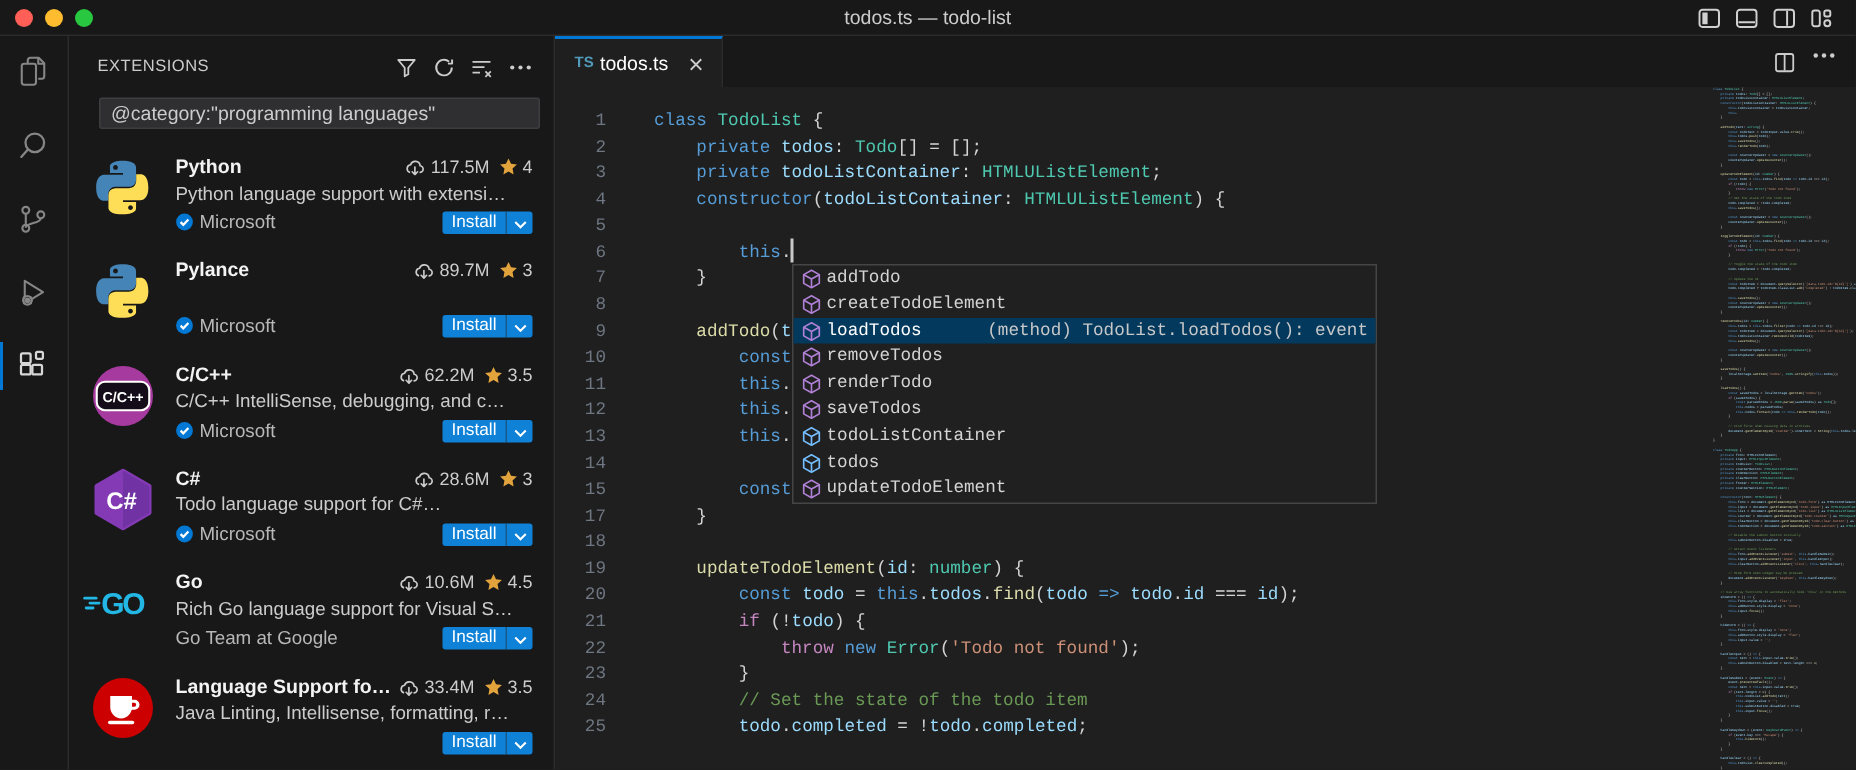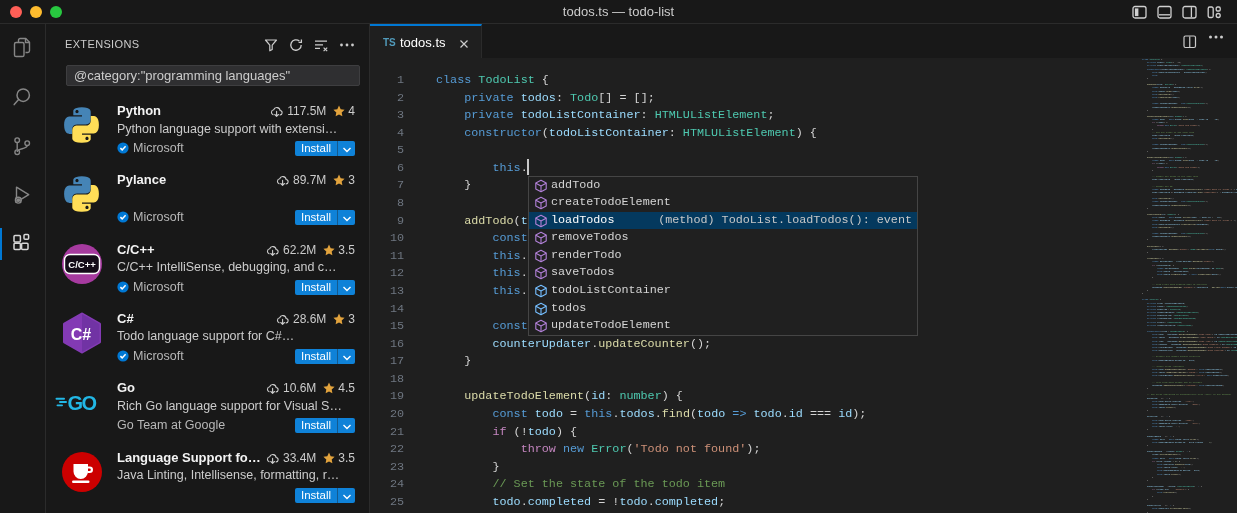--- a/index.html
+++ b/index.html
@@ -387,21 +387,20 @@
 <div class="cl"><span class="ln">6</span><span class="ct">&nbsp;&nbsp;&nbsp;&nbsp;&nbsp;&nbsp;&nbsp;&nbsp;<span style="color:#569cd6">this</span><span style="color:#d4d4d4">.</span></span></div>
 <div class="cl"><span class="ln">7</span><span class="ct">&nbsp;&nbsp;&nbsp;&nbsp;<span style="color:#d4d4d4">}</span></span></div>
 <div class="cl"><span class="ln">8</span><span class="ct"></span></div>
 <div class="cl"><span class="ln">9</span><span class="ct">&nbsp;&nbsp;&nbsp;&nbsp;<span style="color:#dcdcaa">addTodo</span><span style="color:#d4d4d4">(</span><span style="color:#9cdcfe">text</span><span style="color:#d4d4d4">:</span>&nbsp;<span style="color:#4ec9b0">string</span><span style="color:#d4d4d4">)</span>&nbsp;<span style="color:#d4d4d4">{</span></span></div>
 <div class="cl"><span class="ln">10</span><span class="ct">&nbsp;&nbsp;&nbsp;&nbsp;&nbsp;&nbsp;&nbsp;&nbsp;<span style="color:#569cd6">const</span>&nbsp;<span style="color:#9cdcfe">todoText</span>&nbsp;<span style="color:#d4d4d4">=</span>&nbsp;<span style="color:#9cdcfe">todoInput</span><span style="color:#d4d4d4">.</span><span style="color:#9cdcfe">value</span><span style="color:#d4d4d4">.</span><span style="color:#dcdcaa">trim</span><span style="color:#d4d4d4">(</span><span style="color:#d4d4d4">)</span><span style="color:#d4d4d4">;</span></span></div>
 <div class="cl"><span class="ln">11</span><span class="ct">&nbsp;&nbsp;&nbsp;&nbsp;&nbsp;&nbsp;&nbsp;&nbsp;<span style="color:#569cd6">this</span><span style="color:#d4d4d4">.</span><span style="color:#9cdcfe">todos</span><span style="color:#d4d4d4">.</span><span style="color:#dcdcaa">push</span><span style="color:#d4d4d4">(</span><span style="color:#9cdcfe">todo</span><span style="color:#d4d4d4">)</span><span style="color:#d4d4d4">;</span></span></div>
 <div class="cl"><span class="ln">12</span><span class="ct">&nbsp;&nbsp;&nbsp;&nbsp;&nbsp;&nbsp;&nbsp;&nbsp;<span style="color:#569cd6">this</span><span style="color:#d4d4d4">.</span><span style="color:#dcdcaa">saveTodos</span><span style="color:#d4d4d4">(</span><span style="color:#d4d4d4">)</span><span style="color:#d4d4d4">;</span></span></div>
 <div class="cl"><span class="ln">13</span><span class="ct">&nbsp;&nbsp;&nbsp;&nbsp;&nbsp;&nbsp;&nbsp;&nbsp;<span style="color:#569cd6">this</span><span style="color:#d4d4d4">.</span><span style="color:#dcdcaa">renderTodo</span><span style="color:#d4d4d4">(</span><span style="color:#9cdcfe">todo</span><span style="color:#d4d4d4">)</span><span style="color:#d4d4d4">;</span></span></div>
 <div class="cl"><span class="ln">14</span><span class="ct"></span></div>
 <div class="cl"><span class="ln">15</span><span class="ct">&nbsp;&nbsp;&nbsp;&nbsp;&nbsp;&nbsp;&nbsp;&nbsp;<span style="color:#569cd6">const</span>&nbsp;<span style="color:#9cdcfe">counterUpdater</span>&nbsp;<span style="color:#d4d4d4">=</span>&nbsp;<span style="color:#569cd6">new</span>&nbsp;<span style="color:#4ec9b0">CounterUpdater</span><span style="color:#d4d4d4">(</span><span style="color:#d4d4d4">)</span><span style="color:#d4d4d4">;</span></span></div>
-<div class="cl"><span class="ln">16</span><span class="ct">&nbsp;&nbsp;&nbsp;&nbsp;&nbsp;&nbsp;&nbsp;&nbsp;<span style="color:#9cdcfe">counterUpdater</span><span style="color:#d4d4d4">.</span><span style="color:#dcdcaa">updateCounter</span><span style="color:#d4d4d4">(</span><span style="color:#d4d4d4">)</span><span style="color:#d4d4d4">;</span></span></div>
 <div class="cl"><span class="ln">17</span><span class="ct">&nbsp;&nbsp;&nbsp;&nbsp;<span style="color:#d4d4d4">}</span></span></div>
 <div class="cl"><span class="ln">18</span><span class="ct"></span></div>
 <div class="cl"><span class="ln">19</span><span class="ct">&nbsp;&nbsp;&nbsp;&nbsp;<span style="color:#dcdcaa">updateTodoElement</span><span style="color:#d4d4d4">(</span><span style="color:#9cdcfe">id</span><span style="color:#d4d4d4">:</span>&nbsp;<span style="color:#4ec9b0">number</span><span style="color:#d4d4d4">)</span>&nbsp;<span style="color:#d4d4d4">{</span></span></div>
 <div class="cl"><span class="ln">20</span><span class="ct">&nbsp;&nbsp;&nbsp;&nbsp;&nbsp;&nbsp;&nbsp;&nbsp;<span style="color:#569cd6">const</span>&nbsp;<span style="color:#9cdcfe">todo</span>&nbsp;<span style="color:#d4d4d4">=</span>&nbsp;<span style="color:#569cd6">this</span><span style="color:#d4d4d4">.</span><span style="color:#9cdcfe">todos</span><span style="color:#d4d4d4">.</span><span style="color:#dcdcaa">find</span><span style="color:#d4d4d4">(</span><span style="color:#9cdcfe">todo</span>&nbsp;<span style="color:#569cd6">=&gt;</span>&nbsp;<span style="color:#9cdcfe">todo</span><span style="color:#d4d4d4">.</span><span style="color:#9cdcfe">id</span>&nbsp;<span style="color:#d4d4d4">===</span>&nbsp;<span style="color:#9cdcfe">id</span><span style="color:#d4d4d4">)</span><span style="color:#d4d4d4">;</span></span></div>
 <div class="cl"><span class="ln">21</span><span class="ct">&nbsp;&nbsp;&nbsp;&nbsp;&nbsp;&nbsp;&nbsp;&nbsp;<span style="color:#c586c0">if</span>&nbsp;<span style="color:#d4d4d4">(</span><span style="color:#d4d4d4">!</span><span style="color:#9cdcfe">todo</span><span style="color:#d4d4d4">)</span>&nbsp;<span style="color:#d4d4d4">{</span></span></div>
 <div class="cl"><span class="ln">22</span><span class="ct">&nbsp;&nbsp;&nbsp;&nbsp;&nbsp;&nbsp;&nbsp;&nbsp;&nbsp;&nbsp;&nbsp;&nbsp;<span style="color:#c586c0">throw</span>&nbsp;<span style="color:#569cd6">new</span>&nbsp;<span style="color:#4ec9b0">Error</span><span style="color:#d4d4d4">(</span><span style="color:#ce9178">'Todo&nbsp;not&nbsp;found'</span><span style="color:#d4d4d4">)</span><span style="color:#d4d4d4">;</span></span></div>
 <div class="cl"><span class="ln">23</span><span class="ct">&nbsp;&nbsp;&nbsp;&nbsp;&nbsp;&nbsp;&nbsp;&nbsp;<span style="color:#d4d4d4">}</span></span></div>
 <div class="cl"><span class="ln">24</span><span class="ct">&nbsp;&nbsp;&nbsp;&nbsp;&nbsp;&nbsp;&nbsp;&nbsp;<span style="color:#6a9955">//&nbsp;Set&nbsp;the&nbsp;state&nbsp;of&nbsp;the&nbsp;todo&nbsp;item</span></span></div>
 <div class="cl"><span class="ln">25</span><span class="ct">&nbsp;&nbsp;&nbsp;&nbsp;&nbsp;&nbsp;&nbsp;&nbsp;<span style="color:#9cdcfe">todo</span><span style="color:#d4d4d4">.</span><span style="color:#9cdcfe">completed</span>&nbsp;<span style="color:#d4d4d4">=</span>&nbsp;<span style="color:#d4d4d4">!</span><span style="color:#9cdcfe">todo</span><span style="color:#d4d4d4">.</span><span style="color:#9cdcfe">completed</span><span style="color:#d4d4d4">;</span></span></div>
 </div>

